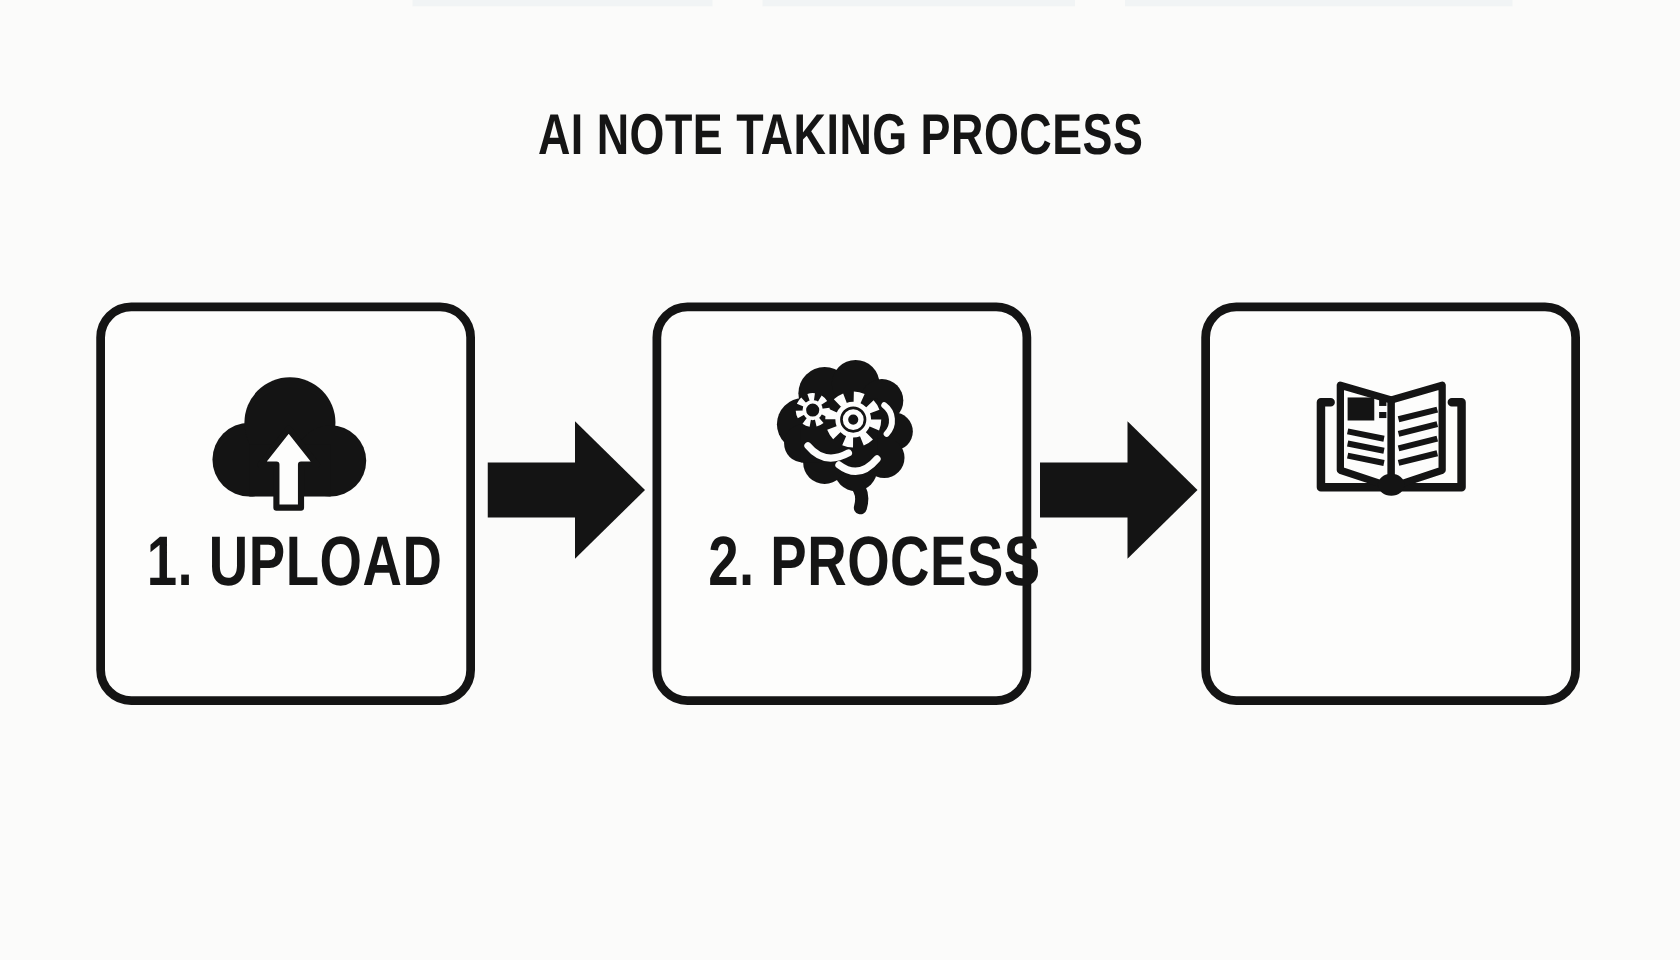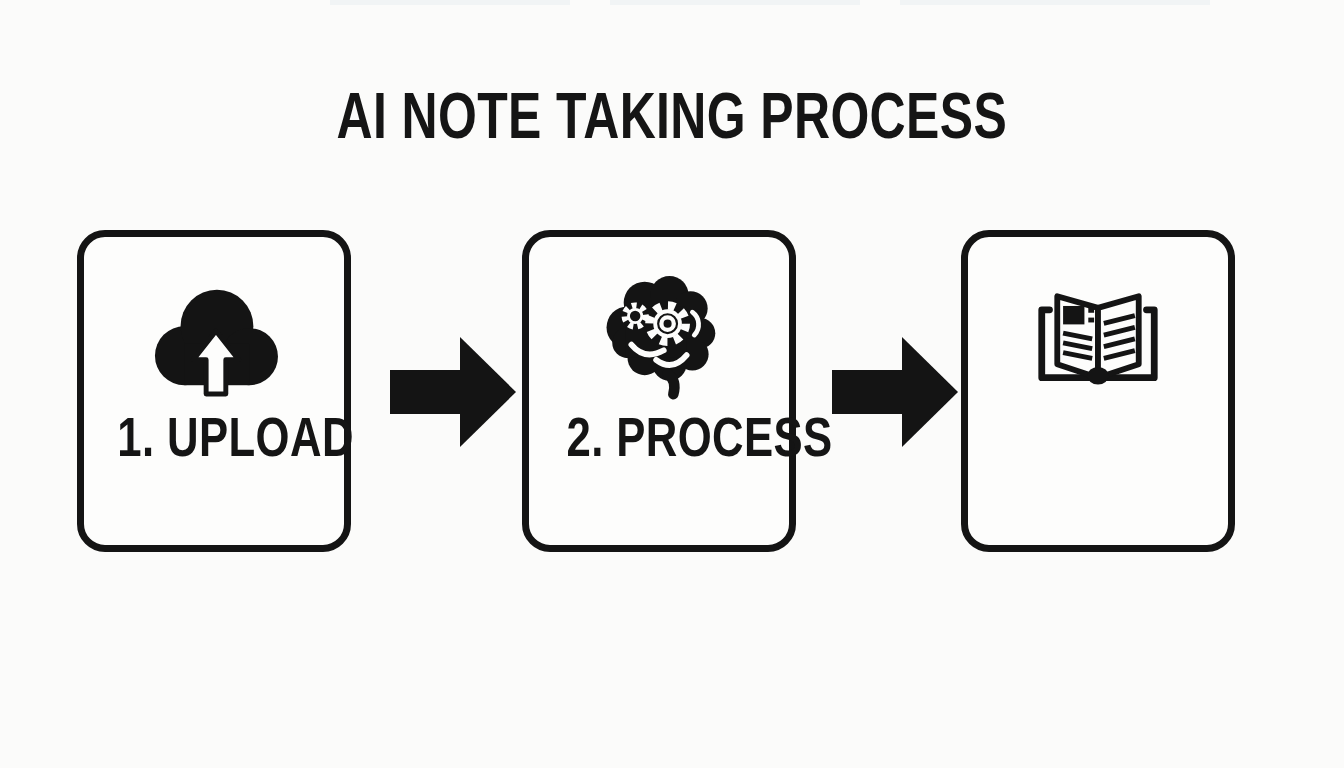--- a/index.html
+++ b/index.html
@@ -19,36 +19,36 @@
   
   .top-artifact { position: absolute; top: 0; left: 0; width: 100%; height: 6px; }
   .top-artifact .seg { position: absolute; top: 0; height: 5px; background: #e9eef0; opacity: .55; }
 
   .title {
     position: absolute;
     top: 84px;
     left: 0;
     width: 100%;
     text-align: center;
-    font-size: 64px;
+    font-size: 46px;
     font-weight: 700;
     line-height: 1.0;
     white-space: nowrap;
   }
   .condense {
     display: inline-block;
     transform: scaleX(0.78);
     transform-origin: center;
     letter-spacing: 0.5px;
   }
 
   .step-box {
     position: absolute;
-    top: 230px;
-    width: 274px;
+    top: 242px;
+    width: 303px;
     height: 322px;
     background: #fdfdfc;
     border: 7px solid #141414;
     border-radius: 28px;
     box-sizing: border-box;
   }
   .step-box .icon-wrap {
     position: absolute;
     top: 30px;
     left: 0;

